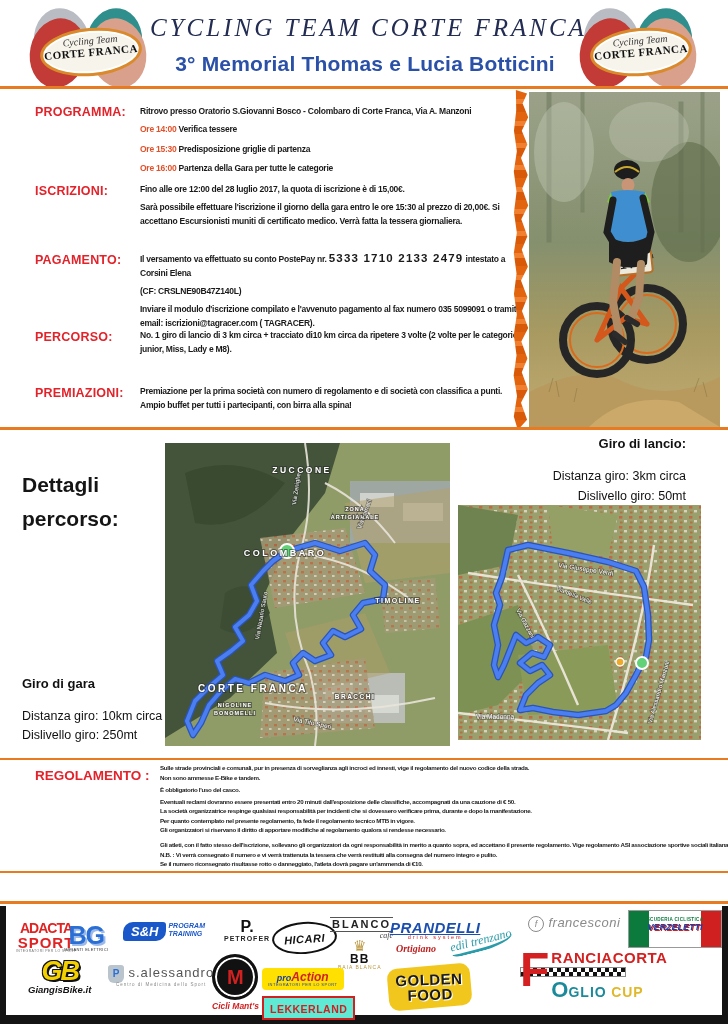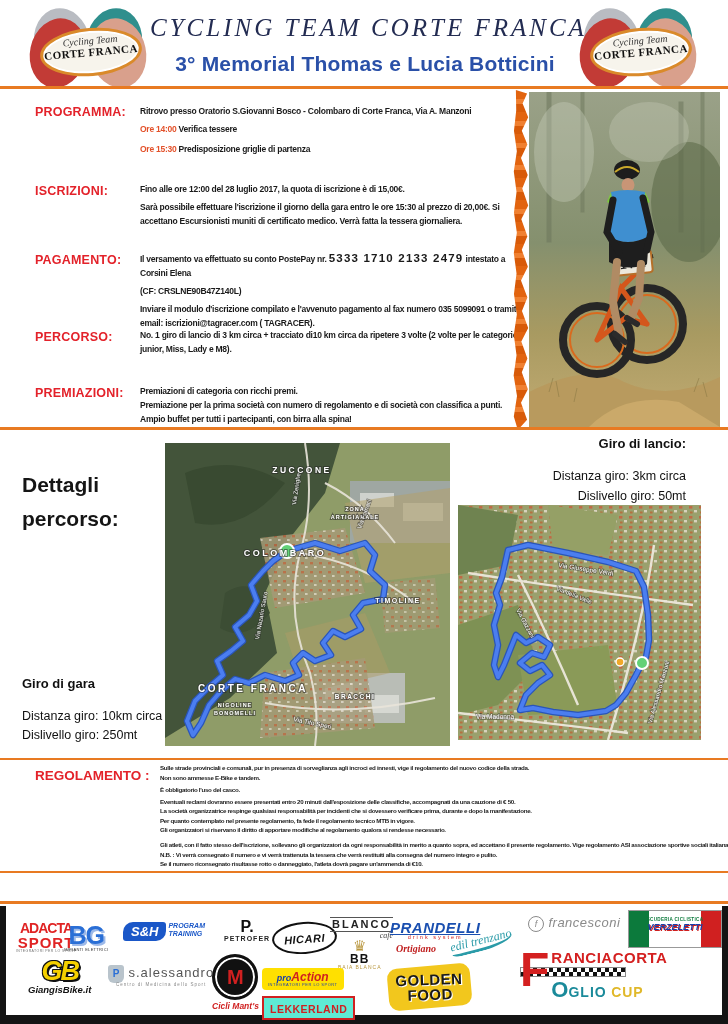--- a/index.html
+++ b/index.html
@@ -158,20 +158,21 @@
   </div>
   <div class="hdr-title">CYCLING TEAM CORTE FRANCA</div>
   <div class="hdr-sub">3° Memorial Thomas e Lucia Botticini</div>
   <div class="hrule" style="top:86px;"></div>
 
   <div class="seclabel" style="top:105px;">PROGRAMMA:</div>
   <div class="secbody" style="top:104px;">
     <p>Ritrovo presso Oratorio S.Giovanni Bosco - Colombaro di Corte Franca, Via A. Manzoni</p>
     <p><span class="time">Ore 14:00</span><span> Verifica tessere</span></p>
     <p style="margin-top:6px;"><span class="time">Ore 15:30</span><span> Predisposizione griglie di partenza</span></p>
+    <p style="margin-top:5px;"><span class="time">Ore 16:00</span><span> Partenza della Gara per tutte le categorie</span></p>
   </div>
 
   <div class="seclabel" style="top:184px;">ISCRIZIONI:</div>
   <div class="secbody" style="top:182px;">
     <p>Fino alle ore 12:00 del 28 luglio 2017, la quota di iscrizione è di 15,00€.</p>
     <p>Sarà possibile effettuare l'iscrizione il giorno della gara entro le ore 15:30 al prezzo di 20,00€. Si accettano Escursionisti muniti di certificato medico. Verrà fatta la tessera giornaliera.</p>
   </div>
 
   <div class="seclabel" style="top:253px;">PAGAMENTO:</div>
   <div class="secbody" style="top:251px;width:386px;">
@@ -180,21 +181,20 @@
     <p><span>Inviare il modulo d'iscrizione compilato e l'avvenuto pagamento al fax numero 035 5099091 o tramite email: </span><span class="email">iscrizioni@tagracer.com</span><span> ( TAGRACER).</span></p>
   </div>
 
   <div class="seclabel" style="top:330px;">PERCORSO:</div>
   <div class="secbody" style="top:328px;">
     <p>No. 1 giro di lancio di 3 km circa + tracciato di10 km circa da ripetere 3 volte (2 volte per le categorie junior, Miss, Lady e M8).</p>
   </div>
 
   <div class="seclabel" style="top:386px;">PREMIAZIONI:</div>
   <div class="secbody" style="top:384px;">
-    <p style="margin-bottom:0;">Premiazioni di categoria con ricchi premi.</p>
     <p style="margin-bottom:0;">Premiazione per la prima società con numero di regolamento e di società con classifica a punti.</p>
     <p>Ampio buffet per tutti i partecipanti, con birra alla spina!</p>
   </div>
 
   <div class="brush"></div>
   <div class="photo">
     <svg width="191" height="335" viewBox="0 0 191 335">
       <defs>
         <linearGradient id="pbg" x1="0" y1="0" x2="0" y2="1">
           <stop offset="0" stop-color="#9aa188"></stop>

